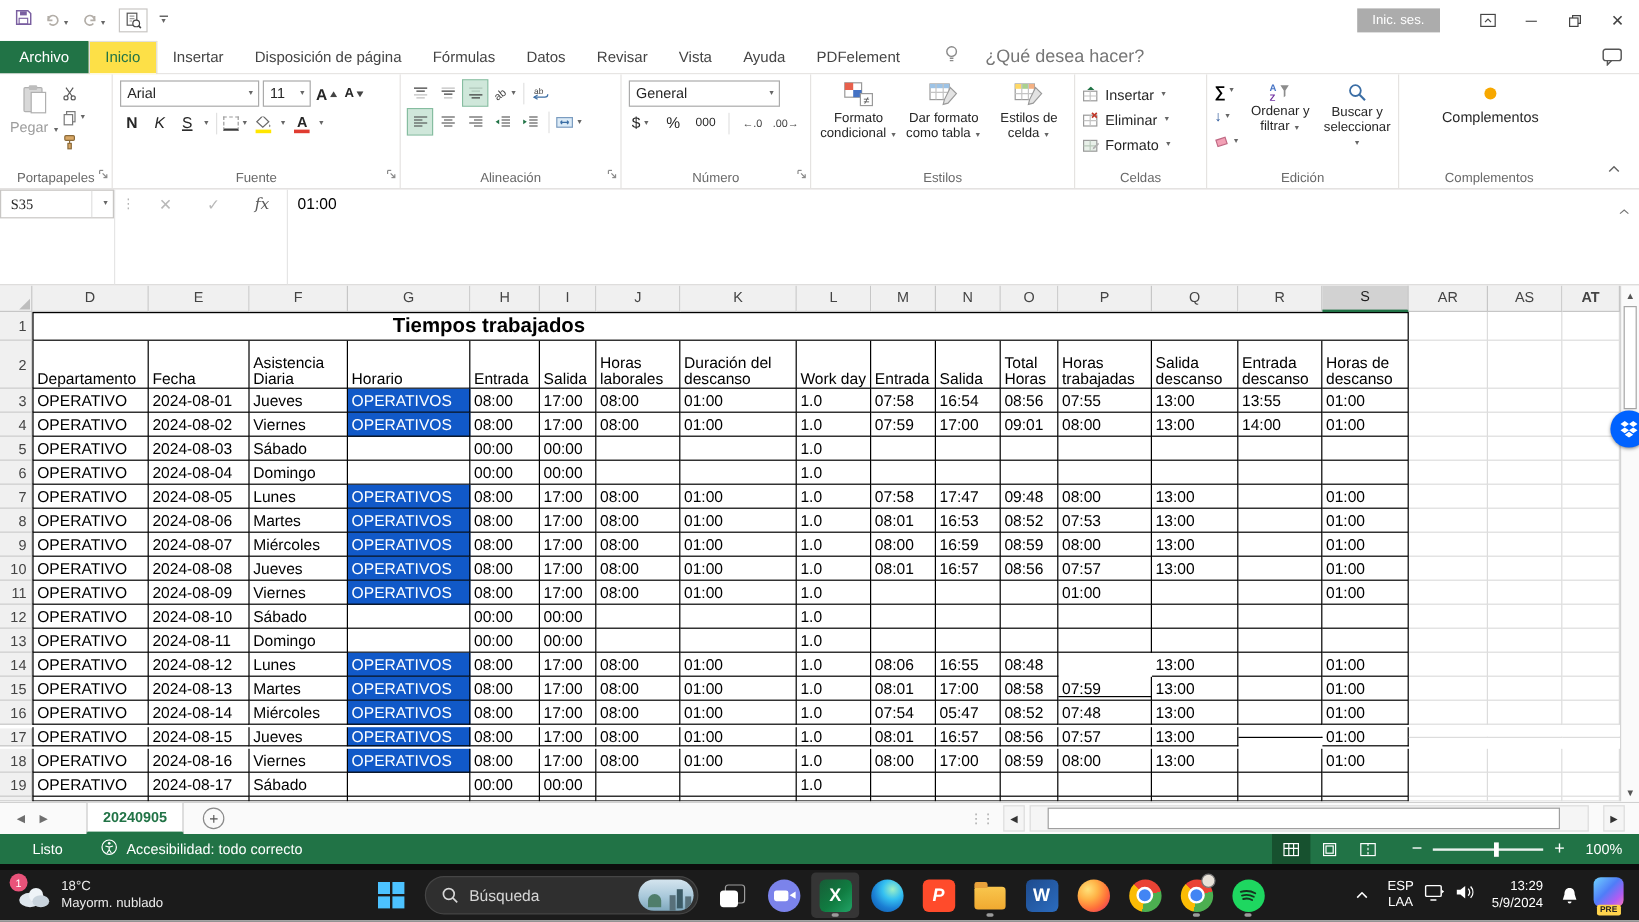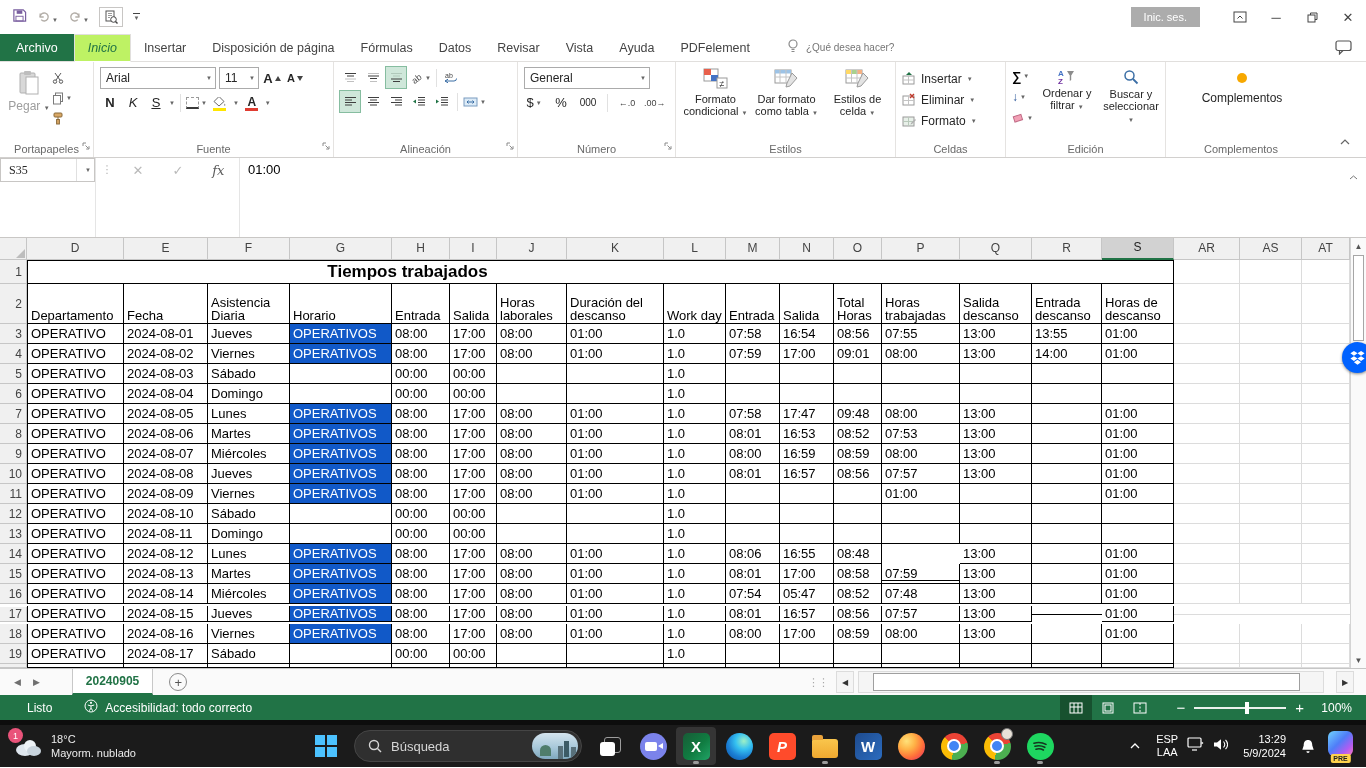--- a/index.html
+++ b/index.html
@@ -17,22 +17,22 @@
   .qat-chev .bar { width:7px; height:1px; background:#444; margin-bottom:1px; }
   .tb-title { position:absolute; left:50%; transform:translateX(-50%); font-size:12px; color:#252423; white-space:nowrap; }
   .tbright { margin-left:auto; display:flex; align-items:center; height:100%; }
   .signin { background:#acacac; color:#fff; font-size:11px; padding:4px 13px; margin-right:22px; }
   .wbtn { width:36px; height:100%; display:flex; align-items:center; justify-content:center; color:#444; font-size:13px; }
 
   
   .tabrow { height:28px; display:flex; align-items:stretch; background:#fff; border-bottom:1px solid #e1dfdd; }
   .file-tab { background:#217346; color:#fff; padding:0 16px; display:flex; align-items:center; font-size:12.5px; }
   .rtab { padding:0 13px; display:flex; align-items:center; font-size:12.5px; color:#444; white-space:nowrap; }
-  .rtab.active { color:#217346; border:1px solid #e1dfdd; border-bottom:1px solid #fff; margin-bottom:-1px; background:#bef264;font-style:italic; }
-  .tellme { display:flex; align-items:center; gap:7px; margin-left:24px; color:#767676; font-size:10px; }
+  .rtab.active { color:#217346; border:1px solid #e1dfdd; border-bottom:1px solid #fff; margin-bottom:-1px; background:#fde047; }
+  .tellme { display:flex; align-items:center; gap:22px; margin-left:24px; color:#767676; font-size:15px; }
   .comment-btn { margin-left:auto; margin-right:14px; align-self:center; display:flex; }
 
   
   .ribbon { height:96px; background:#fff; border-bottom:1px solid #d2d0ce; display:flex; position:relative; }
   .rgroup { position:relative; border-right:1px solid #e5e3e1; padding:3px 4px 16px 6px; }
   .rlabel { position:absolute; bottom:2px; left:0; right:0; text-align:center; font-size:11px; color:#696969; white-space:nowrap; }
   .lnch { position:absolute; right:3px; bottom:3px; }
   .rrow { display:flex; align-items:center; gap:3px; margin:2px 0 3px; }
   .combo { height:22px; border:1px solid #ababab; background:#fff; display:flex; align-items:center; font-size:12px; color:#262626; padding:0 3px 0 5px; }
   .combo .dar { margin-left:auto; padding-left:4px; }
@@ -613,21 +613,21 @@
         <div class="gcol" style="width: 62px;">L</div>
         <div class="gcol" style="width: 54px;">M</div>
         <div class="gcol" style="width: 54px;">N</div>
         <div class="gcol" style="width: 48px;">O</div>
         <div class="gcol" style="width: 78px;">P</div>
         <div class="gcol" style="width: 72px;">Q</div>
         <div class="gcol" style="width: 70px;">R</div>
         <div class="gcol sel" style="width: 72px;">S</div>
         <div class="gcol" style="width: 66px;">AR</div>
         <div class="gcol" style="width: 62px;">AS</div>
-        <div class="gcol" style="width: 48px;">AT</div>
+        <div class="gcol" style="width: 48px; font-weight: bold;">AT</div>
       </div>
     <div id="gbody">
         <div class="grow" style="height: 24px;">
           <div class="rn">1</div>
           <div class="c titlec cl" style="width: 1147px;">
             <div class="titlespan">Tiempos trabajados</div>
           </div>
           <div class="c out" style="width: 66px;"></div>
           <div class="c out" style="width: 62px;"></div>
           <div class="c out" style="width: 48px;"></div>

